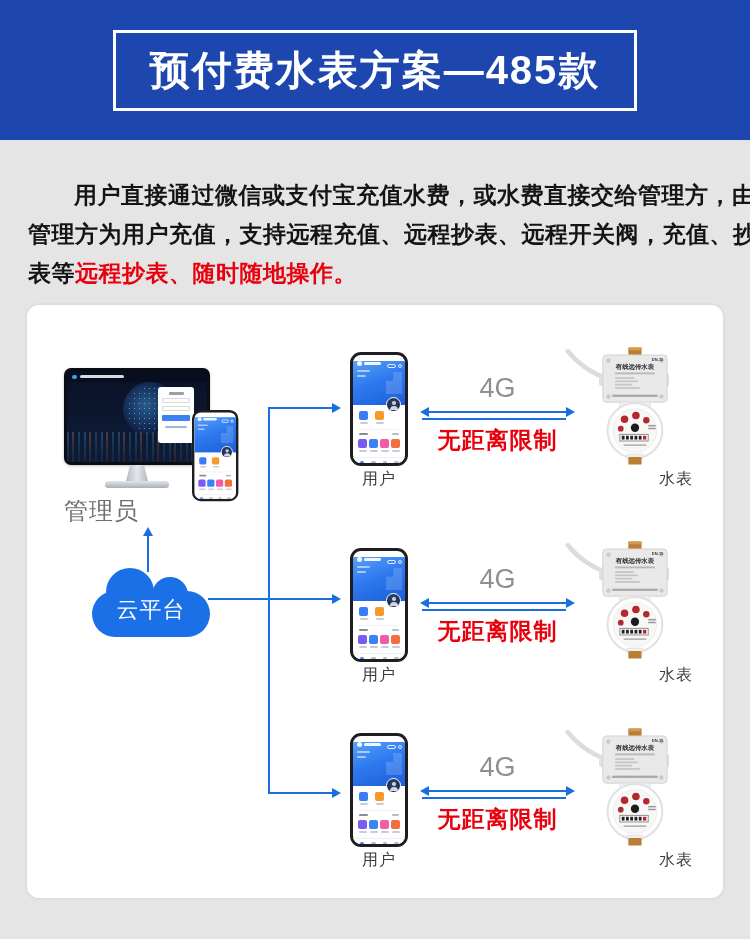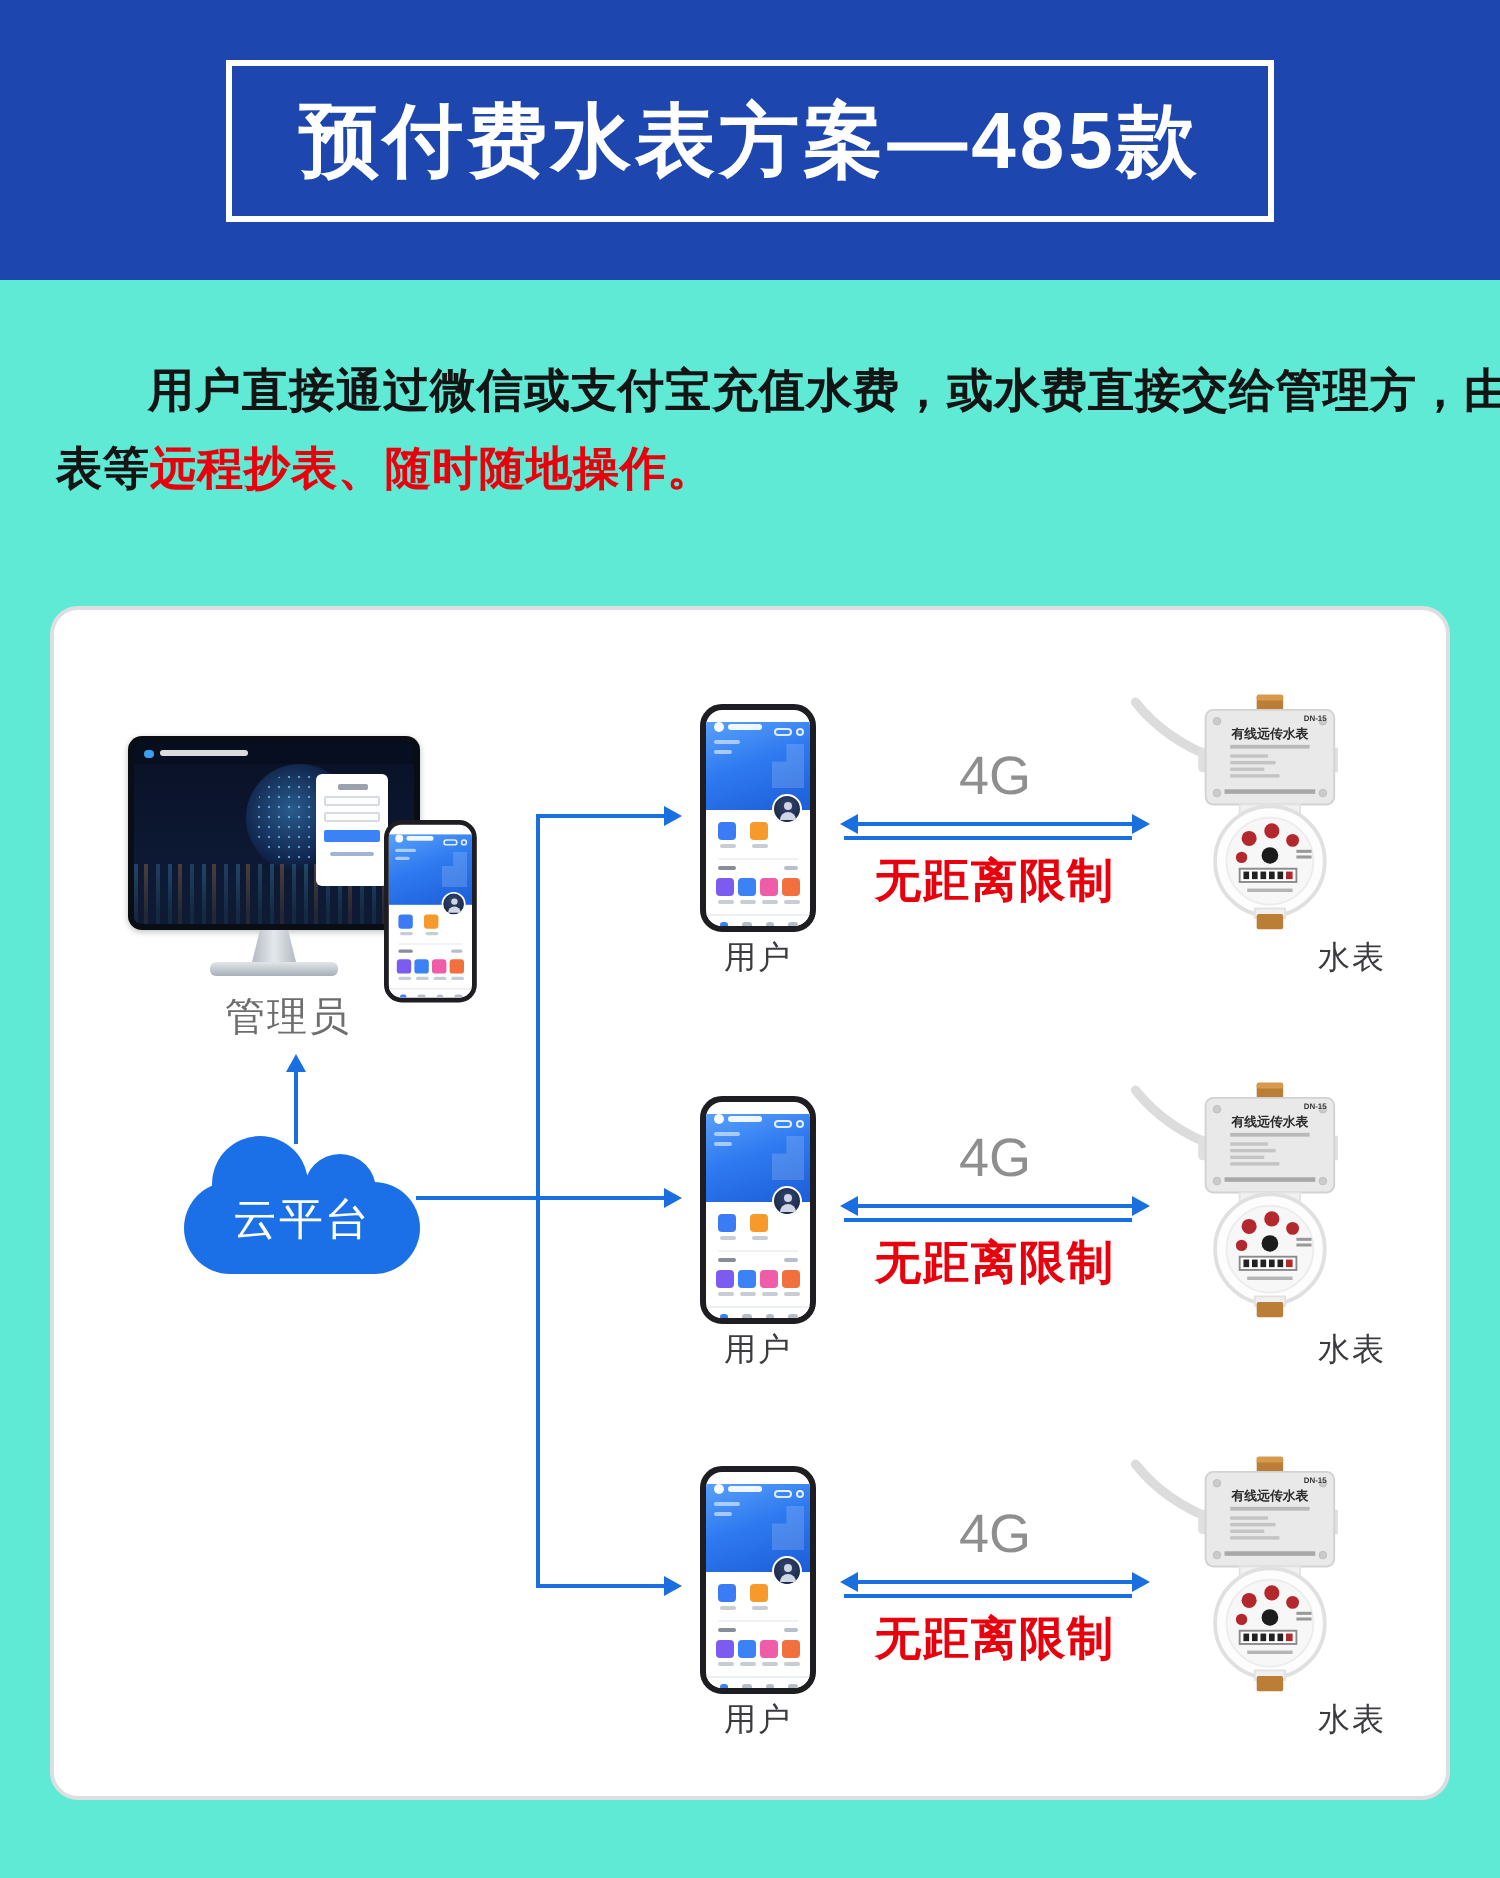--- a/index.html
+++ b/index.html
@@ -1,18 +1,18 @@
 <!DOCTYPE html>
 <html><head>
 <meta charset="utf-8">
 <style>
   * { margin:0; padding:0; box-sizing:border-box; }
   html,body { background:#fff; }
   body { font-family:"Liberation Sans", sans-serif; }
-  .page { position:relative; width:750px; height:939px; background:#5eead4; overflow:hidden; margin:0 auto; }
+  .page { position:relative; width:750px; height:939px; background:#e5e5e5; overflow:hidden; margin:0 auto; }
 
   
   .banner { height:140px; background:#1d46ae; display:flex; align-items:center; justify-content:center; }
   .title-box { border:3px solid #fff; padding:10px 34px; }
   .title-box h1 { color:#fff; font-size:40px; font-weight:700; letter-spacing:2px; white-space:nowrap; }
 
   
   .intro { margin:36px 28px 0; font-size:23px; line-height:39px; color:#141414; font-weight:600; letter-spacing:.5px; }
   .intro .ln { display:block; white-space:nowrap; }
   .intro .indent { text-indent:2em; }
@@ -58,22 +58,22 @@
   .m-login .t { width:15px; height:2.5px; background:#9aa1ad; border-radius:1px; }
   .m-login .f { width:28px; height:5px; border:1px solid #d6dae2; border-radius:1px; background:#fdfdfe; }
   .m-login .b { width:28px; height:6px; background:#3b82f6; border-radius:1px; margin-top:1px; }
   .m-login .l { width:22px; height:2px; background:#9fb4d6; border-radius:1px; margin-top:2px; }
   .m-neck { position:absolute; left:62px; top:97px; width:22px; height:16px;
             background:linear-gradient(90deg,#b4bac2,#e4e8ec 50%,#b4bac2);
             clip-path:polygon(18% 0,82% 0,100% 100%,0 100%); }
   .m-base { position:absolute; left:41px; top:113px; width:64px; height:7px; border-radius:3px;
             background:linear-gradient(180deg,#e2e6ea,#a8afb8); }
   .mini-slot { position:absolute; left:128px; top:42px; transform:scale(.8); transform-origin:top left; }
-  .admin-label { position:absolute; left:0; top:127px; width:160px; text-align:center;
-                 font-size:20px; color:#6e6e70; letter-spacing:1px; }
+  .admin-label { position:absolute; left:0; top:127px; width:160px; text-align:left;
+                 font-size:24px; color:#6e6e70; letter-spacing:1px; }
 
   
   .cloud { position:absolute; left:65px; top:286px; width:118px; height:46px; background:#1b70e8;
            border-radius:24px; display:flex; align-items:center; justify-content:center; }
   .cloud::before { content:""; position:absolute; left:14px; top:-23px; width:48px; height:48px;
                    border-radius:50%; background:#1b70e8; }
   .cloud::after { content:""; position:absolute; left:60px; top:-14px; width:36px; height:36px;
                   border-radius:50%; background:#1b70e8; }
   .cloud span { position:relative; z-index:1; color:#fff; font-size:22px; letter-spacing:1px; margin-top:-8px; }
 
@@ -147,20 +147,21 @@
 <div class="page">
 
   <header class="banner">
     <div class="title-box">
       <h1>预付费水表方案—485款</h1>
     </div>
   </header>
 
   <p class="intro">
     <span class="ln indent">用户直接通过微信或支付宝充值水费，或水费直接交给管理方，由</span>
+    <span class="ln">管理方为用户充值，支持远程充值、远程抄表、远程开关阀，充值、抄</span>
     <span class="ln"><span>表等</span><span class="red">远程抄表、随时随地操作。</span></span>
   </p>
 
   <section class="canvas">
 
     <div class="trunk"></div>
     <div class="h-arrow branch-top">
         <span class="tri-r"></span>
       </div>
     <div class="h-arrow branch-mid">

